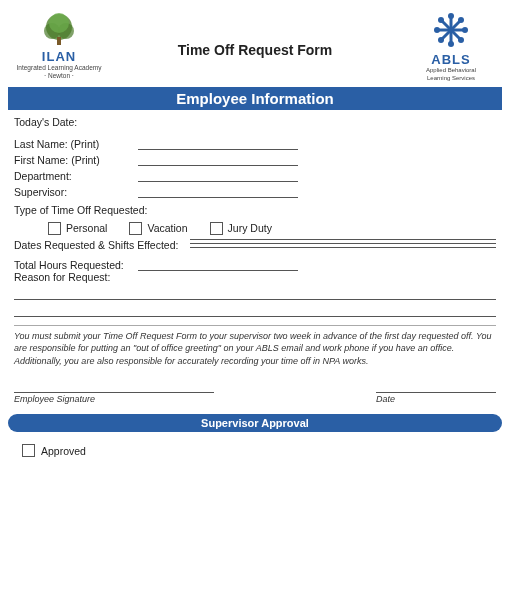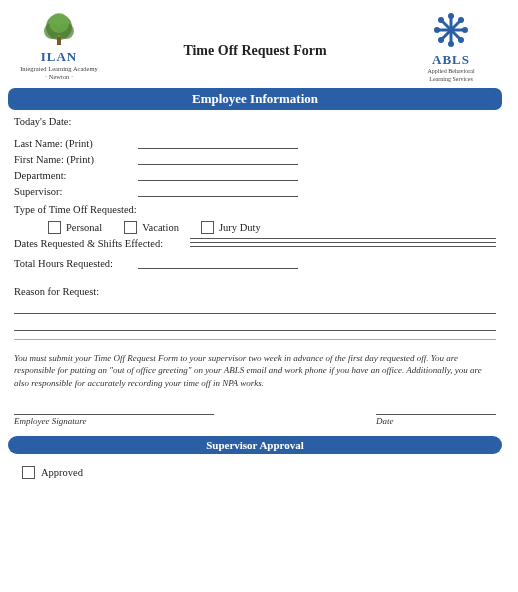--- a/index.html
+++ b/index.html
@@ -10,21 +10,20 @@
       width: 518px;
       min-height: 592px;
       color: #222;
     }
     .page {
       width: 510px;
       min-height: 592px;
       background: #fff;
       padding: 0;
       position: relative;
-      font-family: Liberation Serif, serif;
     }
     .header {
       display: flex;
       justify-content: space-between;
       align-items: center;
       padding: 8px 14px 4px 14px;
     }
     .logo-ilan {
       display: flex;
       flex-direction: column;
@@ -76,25 +75,24 @@
     .abls-subtitle {
       font-size: 6px;
       color: #444;
       text-align: center;
       line-height: 1.3;
     }
     .section-bar {
       background: #2a5fa5;
       color: #fff;
       text-align: center;
-      font-size: 13px;
+      font-size: 15px;
       font-weight: bold;
       padding: 3px 0;
       margin: 0 0;
-      border-radius: 7px;
     }
     .form-body {
       padding: 6px 14px 4px 14px;
     }
     .field-row {
       display: flex;
       align-items: flex-end;
       margin-bottom: 3px;
     }
     .field-label {
@@ -141,42 +139,42 @@
       background: #fff;
       flex-shrink: 0;
     }
     .dates-label {
       font-size: 10.5px;
       margin-bottom: 2px;
     }
     .total-row {
       display: flex;
       align-items: flex-end;
-      margin-bottom: 16px;
+      margin-bottom: 0;
     }
     .reason-label {
       font-size: 10.5px;
       margin-bottom: 2px;
     }
     .reason-lines {
       margin-top: 3px;
     }
     .reason-lines .field-line-full {
       border-bottom: 1px solid #555;
       width: 100%;
       height: 14px;
       margin-bottom: 3px;
     }
     .notice-text {
       font-size: 9px;
       font-style: italic;
       color: #333;
       line-height: 1.4;
       margin: 8px 0 6px 0;
-      padding-top: 12px;
+      padding-top: 4px;
       border-top: 1px solid #aaa;
     }
     .signature-row {
       display: flex;
       justify-content: space-between;
       align-items: flex-end;
       margin: 4px 0 6px 0;
       padding-top: 2px;
     }
     .sig-block {

